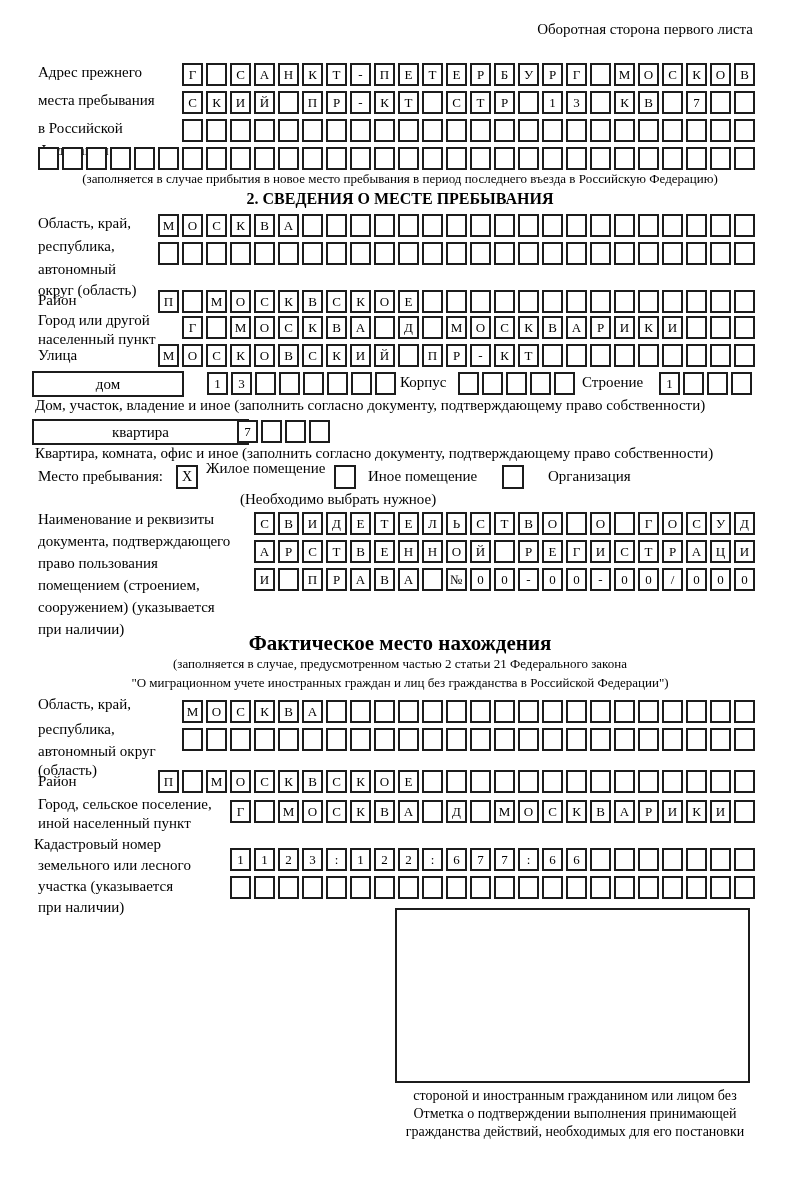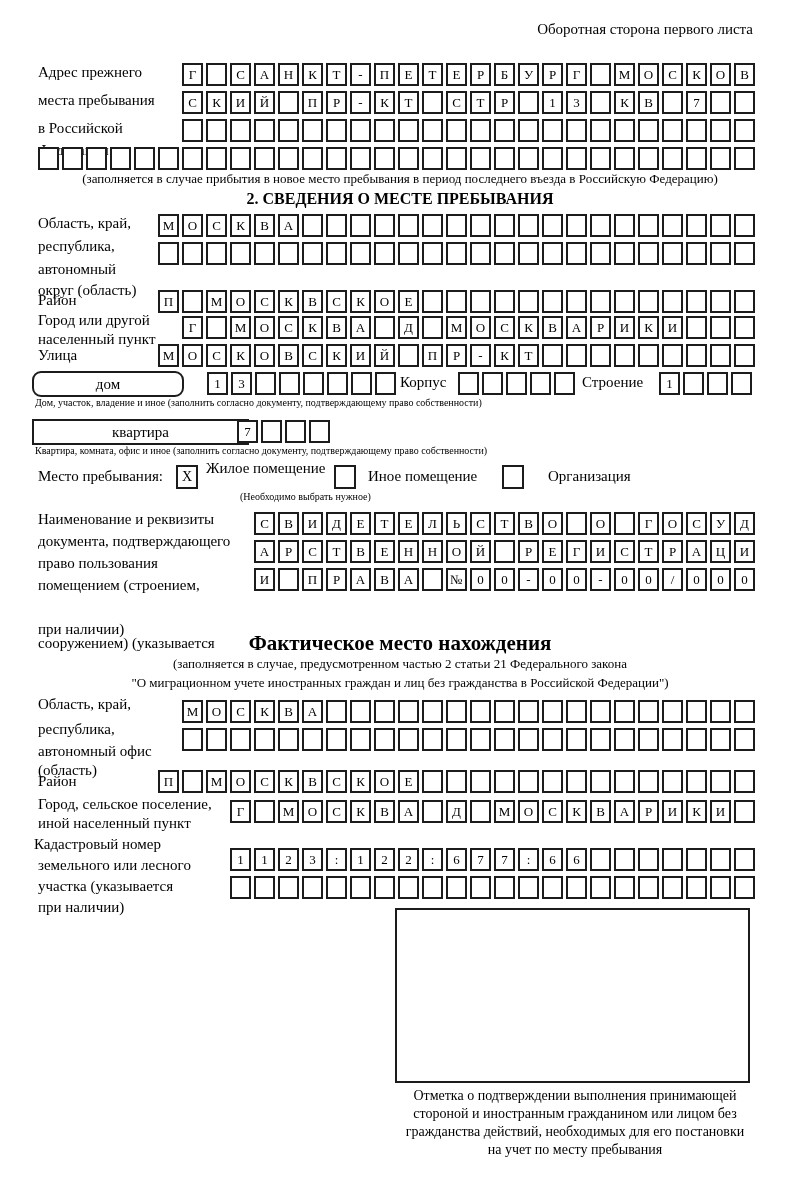--- a/index.html
+++ b/index.html
@@ -4,21 +4,21 @@
 <style>
   html,body{margin:0;padding:0;}
   body{
     width:800px;height:1180px;position:relative;
     background:#fff;color:#000;
     font-family:"Liberation Serif","DejaVu Serif",serif;
     overflow:hidden;
   }
   .abs{position:absolute;}
   .lbl{font-size:15px;white-space:nowrap;}
-  .cap{font-size:10px;white-space:nowrap;}
+  .cap{font-size:15px;white-space:nowrap;}
   .note{font-size:13px;text-align:center;width:100%;}
   .hdr{font-size:16px;font-weight:bold;text-align:center;width:100%;}
   .hdr2{font-size:21px;font-weight:bold;text-align:center;width:100%;}
   .cellrow{display:flex;gap:3px;}
   .cell{
     flex:none;width:21px;height:23px;box-sizing:border-box;
     border:2px solid #1c1c1c;background:#fff;
     font-size:13px;line-height:19px;text-align:center;
   }
   .chk{
@@ -299,21 +299,21 @@
     <span class="cell"></span>
     <span class="cell"></span>
     <span class="cell"></span>
     <span class="cell"></span>
     <span class="cell"></span>
     <span class="cell"></span>
     <span class="cell"></span>
     <span class="cell"></span>
   </div>
 
-<div class="abs widebox" style="top:371px;left:32px;width:152px;border-radius:9px;">дом</div>
+<div class="abs widebox" style="top:371px;left:32px;width:152px;">дом</div>
 <div class="abs cellrow" style="top:372px;left:207px;">
     <span class="cell">1</span>
     <span class="cell">3</span>
     <span class="cell"></span>
     <span class="cell"></span>
     <span class="cell"></span>
     <span class="cell"></span>
     <span class="cell"></span>
     <span class="cell"></span>
   </div>
@@ -349,21 +349,21 @@
 <span class="abs chk" style="top:465px;left:334px;"></span>
 <div class="abs lbl" style="top:468px;left:368px;">Иное помещение</div>
 <span class="abs chk" style="top:465px;left:502px;"></span>
 <div class="abs lbl" style="top:468px;left:548px;">Организация</div>
 <div class="abs cap" style="top:491px;left:240px;">(Необходимо выбрать нужное)</div>
 
 <div class="abs lbl" style="top:511px;left:38px;">Наименование и реквизиты</div>
 <div class="abs lbl" style="top:533px;left:38px;">документа, подтверждающего</div>
 <div class="abs lbl" style="top:555px;left:38px;">право пользования</div>
 <div class="abs lbl" style="top:577px;left:38px;">помещением (строением,</div>
-<div class="abs lbl" style="top:599px;left:38px;margin-top:36px;">сооружением) (указывается</div>
+<div class="abs lbl" style="top:599px;left:38px;">сооружением) (указывается</div>
 <div class="abs lbl" style="top:621px;left:38px;">при наличии)</div>
 <div class="abs cellrow" style="top:512px;right:45px;">
     <span class="cell">С</span>
     <span class="cell">В</span>
     <span class="cell">И</span>
     <span class="cell">Д</span>
     <span class="cell">Е</span>
     <span class="cell">Т</span>
     <span class="cell">Е</span>
     <span class="cell">Л</span>
@@ -427,21 +427,21 @@
     <span class="cell">0</span>
     <span class="cell">0</span>
   </div>
 
 <div class="abs hdr2" style="top:631px;left:0;">Фактическое место нахождения</div>
 <div class="abs note" style="top:656px;left:0;">(заполняется в случае, предусмотренном частью 2 статьи 21 Федерального закона</div>
 <div class="abs note" style="top:675px;left:0;">"О миграционном учете иностранных граждан и лиц без гражданства в Российской Федерации")</div>
 
 <div class="abs lbl" style="top:696px;left:38px;">Область, край,</div>
 <div class="abs lbl" style="top:721px;left:38px;">республика,</div>
-<div class="abs lbl" style="top:743px;left:38px;">автономный офис</div>
+<div class="abs lbl" style="top:743px;left:38px;">автономный округ</div>
 <div class="abs lbl" style="top:762px;left:38px;">(область)</div>
 <div class="abs cellrow" style="top:700px;right:45px;">
     <span class="cell">М</span>
     <span class="cell">О</span>
     <span class="cell">С</span>
     <span class="cell">К</span>
     <span class="cell">В</span>
     <span class="cell">А</span>
     <span class="cell"></span>
     <span class="cell"></span>
@@ -593,17 +593,16 @@
     <span class="cell"></span>
     <span class="cell"></span>
     <span class="cell"></span>
     <span class="cell"></span>
     <span class="cell"></span>
     <span class="cell"></span>
   </div>
 
 <div class="abs stampbox" style="top:908px;left:395px;width:355px;height:175px;"></div>
 <div class="abs stampcap" style="top:1087px;left:370px;width:410px;">
+  <div>стороной и иностранным гражданином или лицом без</div>
   <div>Отметка о подтверждении выполнения принимающей</div>
-  <div>стороной и иностранным гражданином или лицом без</div>
   <div>гражданства действий, необходимых для его постановки</div>
-  <div>на учет по месту пребывания</div>
 </div>
 
 </body></html>

